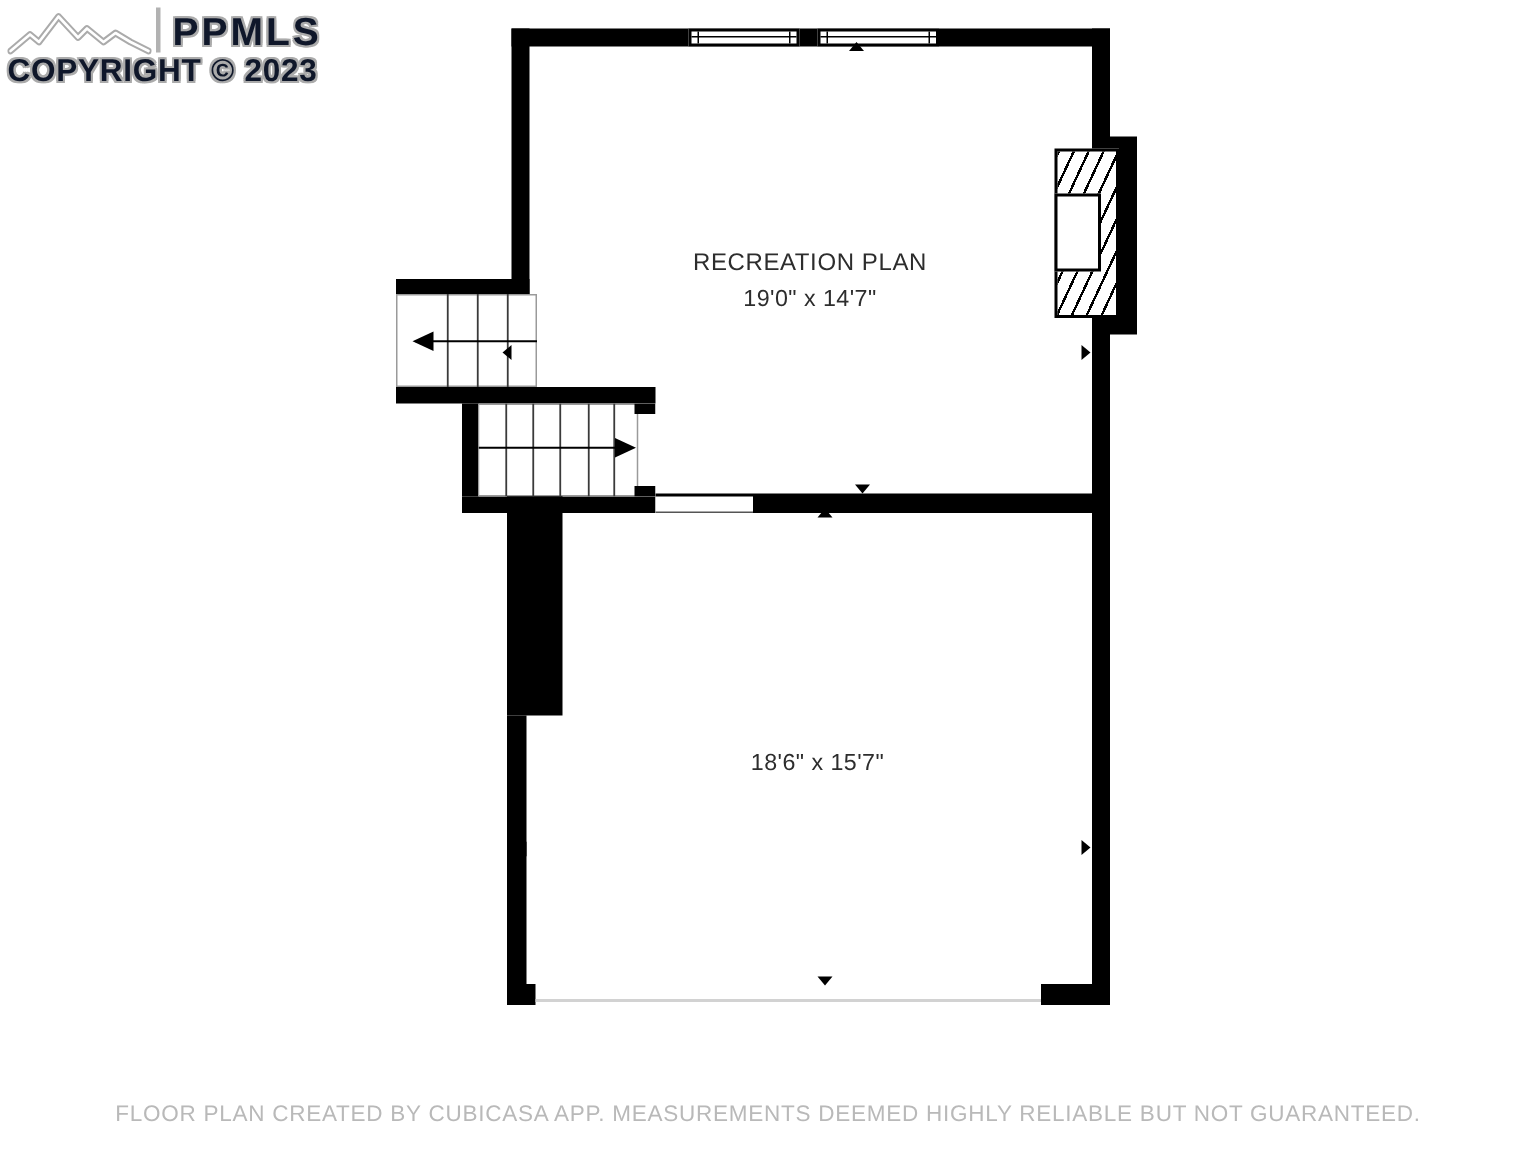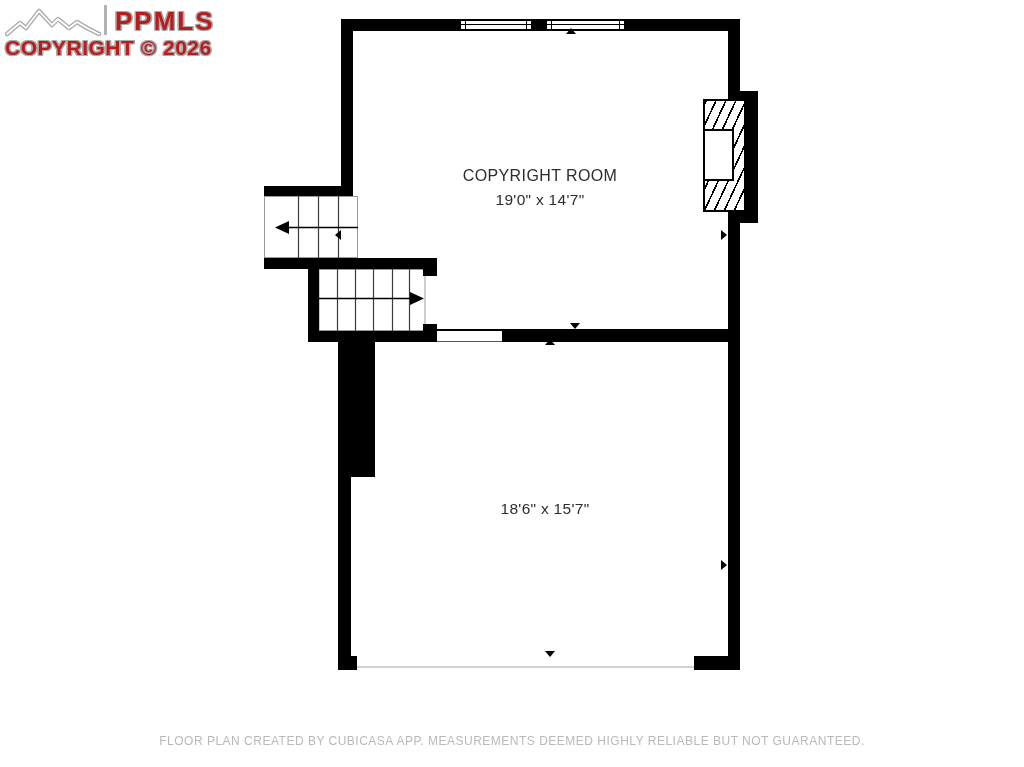--- a/index.html
+++ b/index.html
@@ -38,29 +38,29 @@
   .tri-left  { border-top:5px solid transparent; border-bottom:5px solid transparent; border-right:6px solid #000; }
   .tri-right { border-top:5px solid transparent; border-bottom:5px solid transparent; border-left:6px solid #000; }
   
   .stairs { position:absolute; }
   
   .room-label { position:absolute; text-align:center; color:#2d2d2d; }
   .room-name { font-size:16px; letter-spacing:0.4px; line-height:19px; }
   .room-dims { font-size:15.5px; letter-spacing:0.3px; line-height:19px; margin-top:5px; }
   .footer {
     position:absolute; left:0; right:0; top:734px; text-align:center;
-    font-size:12px; letter-spacing:0.5px; color:#b9b9b9;
+    font-size:15px; letter-spacing:0.5px; color:#b9b9b9;
   }
   
   .watermark { position:absolute; left:5px; top:3px; width:230px; }
   .wm-row { position:relative; height:33px; }
   .wm-logo { position:absolute; left:0; top:1px; }
   .wm-divider { position:absolute; left:99px; top:2px; width:3px; height:30px; background:#b2b2b2; }
   .outline-text {
-    color:#b91c1c; font-weight:bold;
+    color:#0f172a; font-weight:bold;
     text-shadow:
       -1.3px -1.3px 0 #ababab, 1.3px -1.3px 0 #ababab,
       -1.3px 1.3px 0 #ababab, 1.3px 1.3px 0 #ababab,
       -1.3px 0 0 #ababab, 1.3px 0 0 #ababab,
       0 -1.3px 0 #ababab, 0 1.3px 0 #ababab;
   }
   .wm-brand { position:absolute; left:110px; top:3px; font-size:26px; letter-spacing:2px; }
   .wm-copy { position:absolute; left:0; top:33px; font-size:21px; letter-spacing:0.5px; white-space:nowrap; }
 </style>
 </head>
@@ -70,21 +70,21 @@
 
   <div class="watermark">
     <div class="wm-row">
       <svg class="wm-logo" width="96" height="33" viewBox="0 0 96 33">
         <path d="M2 30 L15 19 L21 24 L34 7 L47 21 L53 15 L64 24 L72 18 L82 24 L94 30" fill="none" stroke="#ababab" stroke-width="4.5" stroke-linejoin="round" stroke-linecap="round"></path>
         <path d="M2 30 L15 19 L21 24 L34 7 L47 21 L53 15 L64 24 L72 18 L82 24 L94 30" fill="none" stroke="#ffffff" stroke-width="1.8" stroke-linejoin="round" stroke-linecap="round"></path>
       </svg>
       <div class="wm-divider"></div>
       <div class="wm-brand outline-text">PPMLS</div>
     </div>
-    <div class="wm-copy outline-text">COPYRIGHT © 2026</div>
+    <div class="wm-copy outline-text">COPYRIGHT © 2023</div>
   </div>
 
   <div class="wall" style="left:341px; top:19px; width:399px; height:12px;"></div>
   <div class="wall" style="left:341px; top:19px; width:12px; height:177px;"></div>
   <div class="wall" style="left:728px; top:19px; width:12px; height:651px;"></div>
   <div class="wall" style="left:728px; top:91px; width:30px; height:132px;"></div>
   <div class="wall" style="left:264px; top:186px; width:89px; height:10px;"></div>
   <div class="wall" style="left:264px; top:258px; width:173px; height:11px;"></div>
   <div class="wall" style="left:308px; top:269px; width:11px; height:62px;"></div>
   <div class="wall" style="left:308px; top:331px; width:129px; height:11px;"></div>
@@ -137,21 +137,21 @@
   <div class="tri tri-up" style="left:566px; top:28px;"></div>
   <div class="tri tri-down" style="left:570px; top:323px;"></div>
   <div class="tri tri-left" style="left:335px; top:230px;"></div>
   <div class="tri tri-right" style="left:721px; top:230px;"></div>
   <div class="tri tri-up" style="left:545px; top:339px;"></div>
   <div class="tri tri-down" style="left:545px; top:651px;"></div>
   <div class="tri tri-left" style="left:345px; top:561px;"></div>
   <div class="tri tri-right" style="left:721px; top:560px;"></div>
 
   <div class="room-label" style="left:415px; top:166px; width:250px;">
-    <div class="room-name">COPYRIGHT ROOM</div>
+    <div class="room-name">RECREATION PLAN</div>
     <div class="room-dims">19'0" x 14'7"</div>
   </div>
   <div class="room-label" style="left:420px; top:494px; width:250px;">
     <div class="room-dims">18'6" x 15'7"</div>
   </div>
 
   <div class="footer">FLOOR PLAN CREATED BY CUBICASA APP. MEASUREMENTS DEEMED HIGHLY RELIABLE BUT NOT GUARANTEED.</div>
 
 </div>
 

